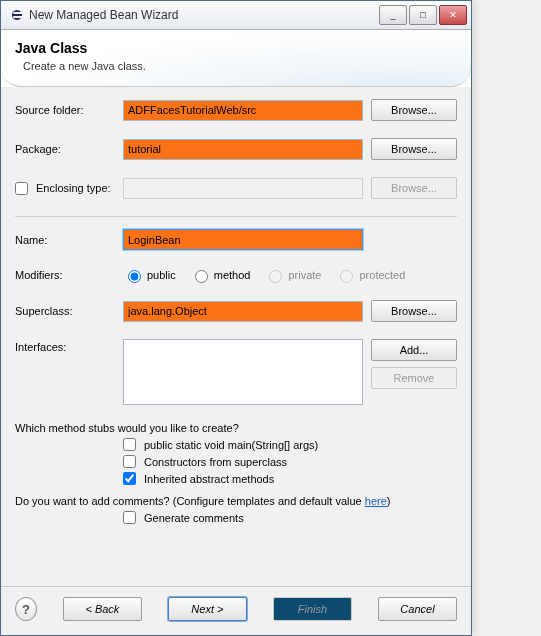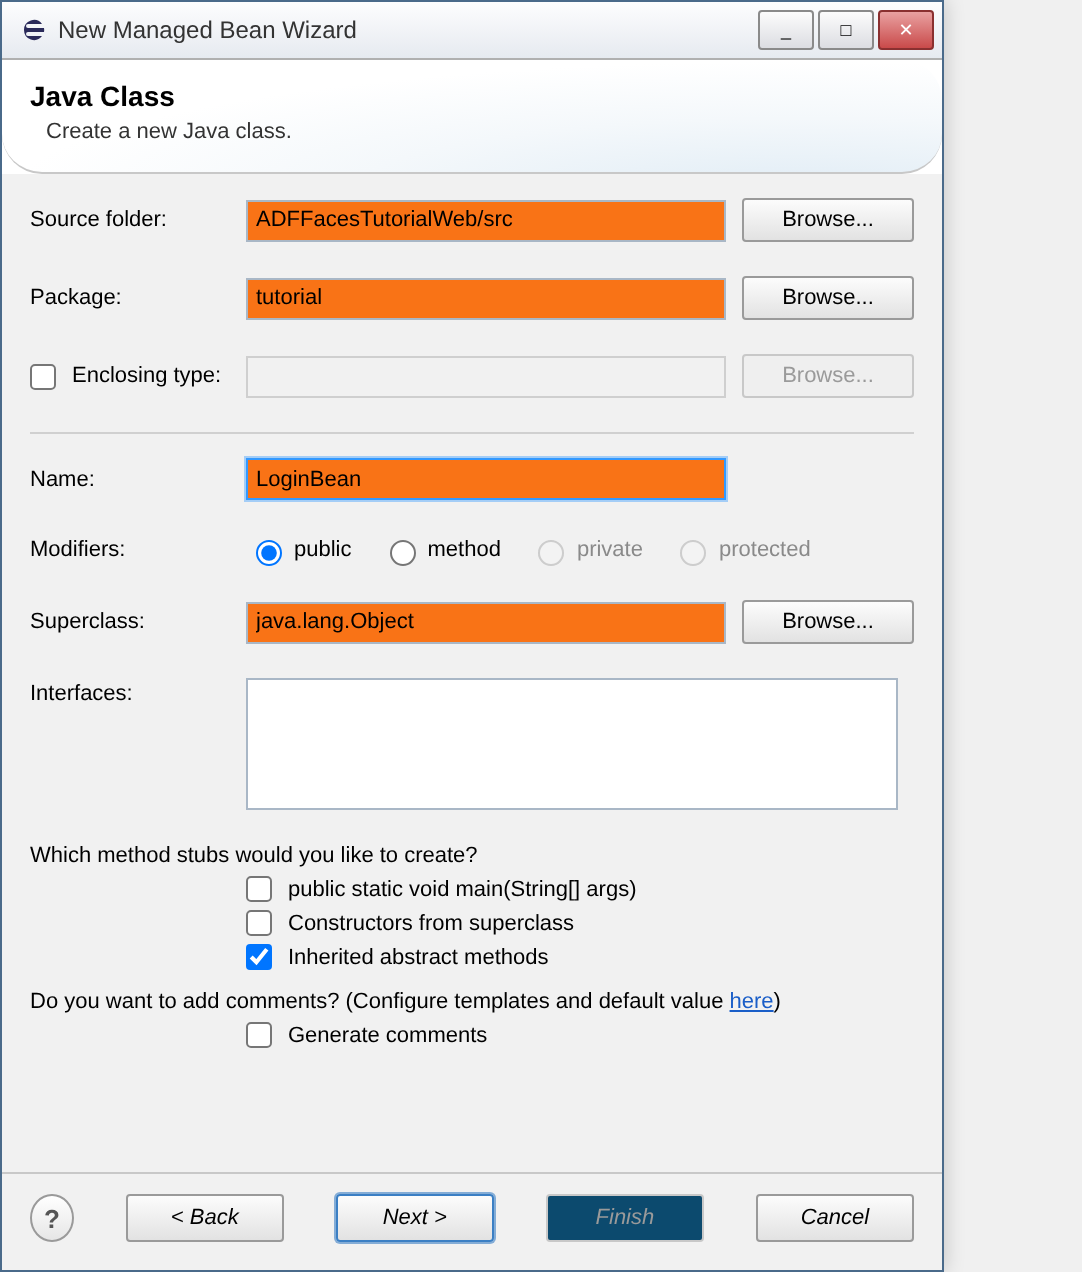--- a/index.html
+++ b/index.html
@@ -315,20 +315,24 @@
       <div class="side-col">
         <button class="btn">Browse...</button>
       </div>
     </div>
 
     <div class="row" style="align-items:flex-start;">
       <div class="label-col" style="padding-top:2px;">Interfaces:</div>
       <div class="field-col">
         <div class="listbox"></div>
       </div>
+      <div class="side-col" style="display:flex;flex-direction:column;gap:6px;">
+        <button class="btn">Add...</button>
+        <button class="btn" disabled="">Remove</button>
+      </div>
     </div>
 
     <div class="stub-section">
       <div>Which method stubs would you like to create?</div>
       <div class="indent check-row">
         <input type="checkbox" style="">
         <span>public static void main(String[] args)</span>
       </div>
       <div class="indent check-row">
         <input type="checkbox" style="">

